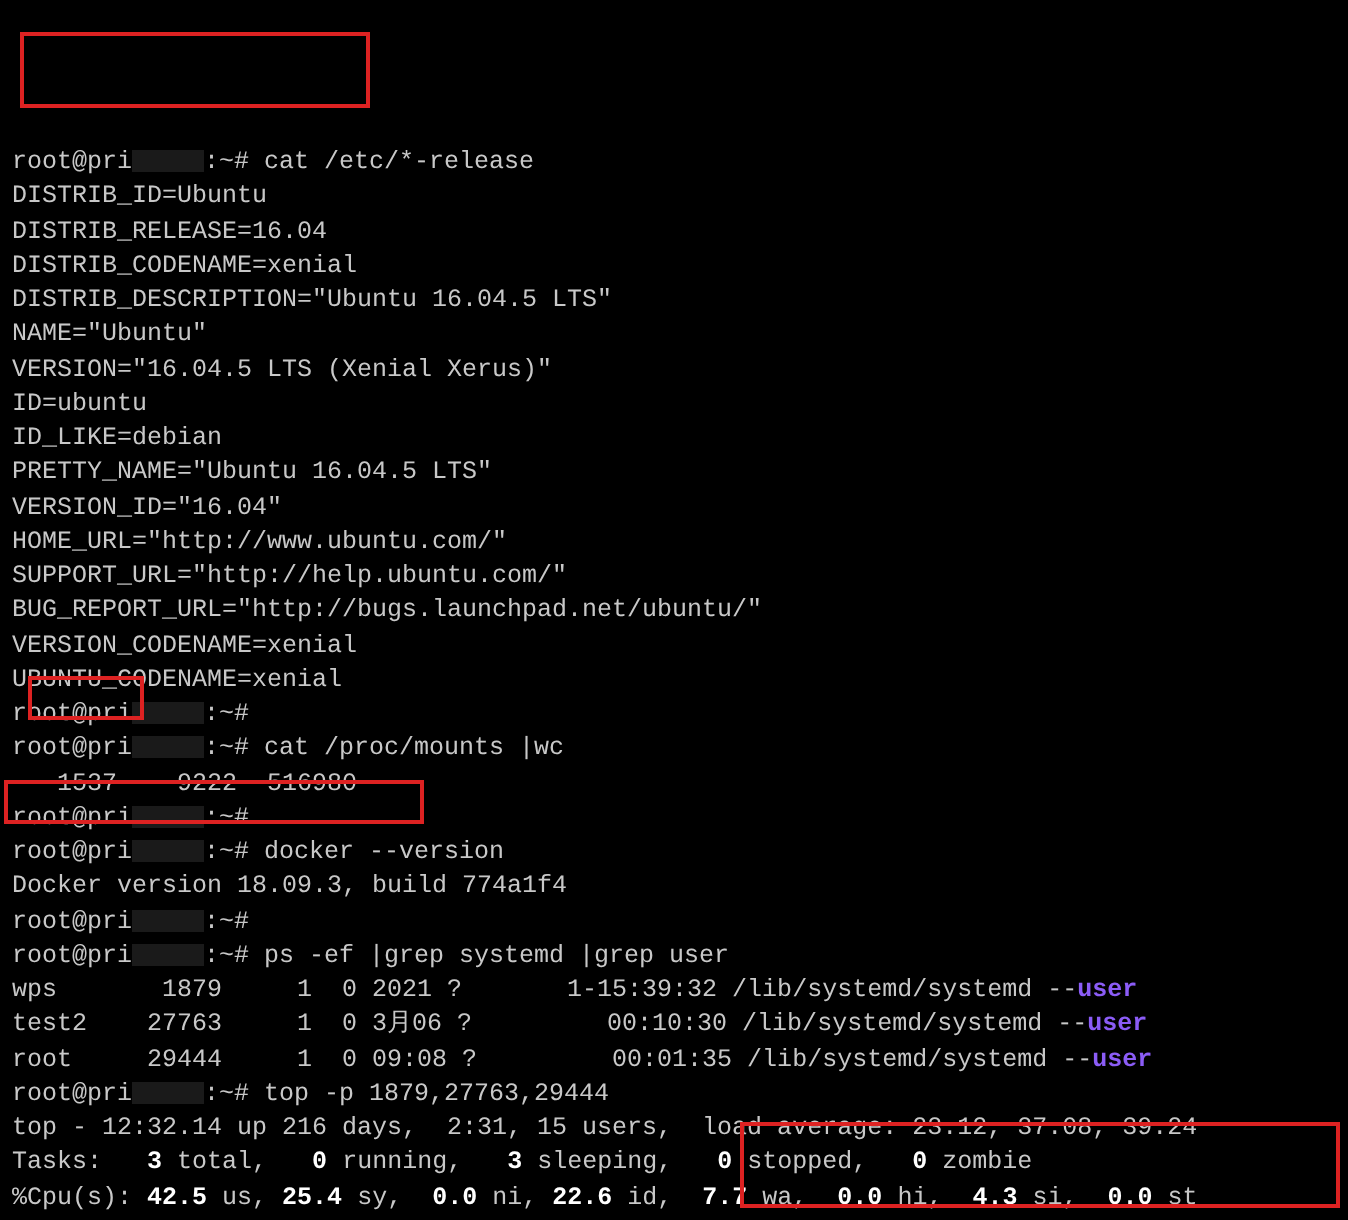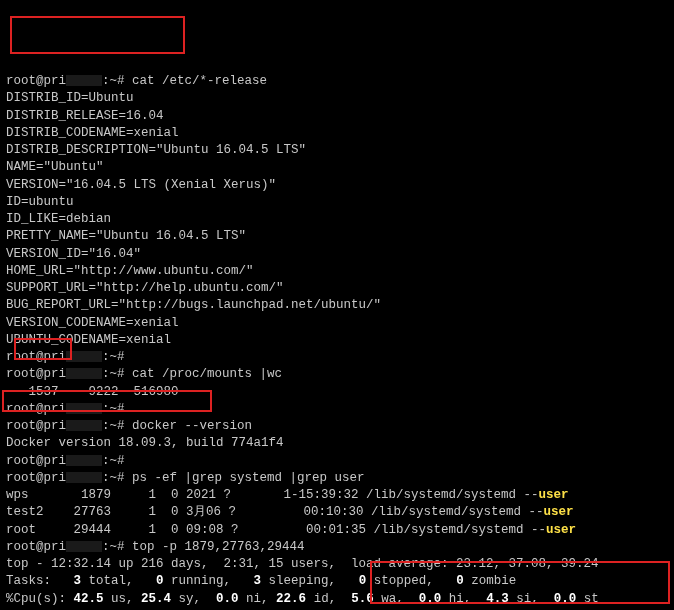--- a/index.html
+++ b/index.html
@@ -10,21 +10,21 @@
       font-size: 12.5px;
       line-height: 1.38;
       white-space: pre;
       width: 674px;
       height: 610px;
       overflow: hidden;
       padding: 4px 6px;
       position: relative;
     }
     .bold { font-weight: bold; color: #fff; }
-    .reduser { color: #fde047; font-weight: bold; }
+    .reduser { color: #8b5cf6; font-weight: bold; }
     .blot { display:inline-block; background:#1a1a1a; vertical-align:middle; }
     .hlbox { position:absolute; border:2px solid #d22; pointer-events:none; }
     #b1 { left:10px; top:16px; width:175px; height:38px; }
     #b2 { left:14px; top:338px; width:58px; height:22px; }
     #b3 { left:2px;  top:390px; width:210px; height:22px; }
     #b4 { left:370px; top:578px; width:300px; height:26px; border-top:none; }
     #b4t{ left:370px; top:561px; width:300px; height:18px; border-bottom:none; }
   </style>
 </head>
 <body>
@@ -54,21 +54,21 @@
 root@pri<span class="blot" style="width:36px;height:11px"></span>:~# docker --version
 Docker version 18.09.3, build 774a1f4
 root@pri<span class="blot" style="width:36px;height:11px"></span>:~#
 root@pri<span class="blot" style="width:36px;height:11px"></span>:~# ps -ef |grep systemd |grep user
 wps       1879     1  0 2021 ?       1-15:39:32 /lib/systemd/systemd --<span class="reduser">user</span>
 test2    27763     1  0 3月06 ?         00:10:30 /lib/systemd/systemd --<span class="reduser">user</span>
 root     29444     1  0 09:08 ?         00:01:35 /lib/systemd/systemd --<span class="reduser">user</span>
 root@pri<span class="blot" style="width:36px;height:11px"></span>:~# top -p 1879,27763,29444
 top - 12:32.14 up 216 days,  2:31, 15 users,  load average: 23.12, 37.08, 39.24
 Tasks:   <span class="bold">3</span> total,   <span class="bold">0</span> running,   <span class="bold">3</span> sleeping,   <span class="bold">0</span> stopped,   <span class="bold">0</span> zombie
-%Cpu(s): <span class="bold">42.5</span> us, <span class="bold">25.4</span> sy,  <span class="bold">0.0</span> ni, <span class="bold">22.6</span> id,  <span class="bold">5.6</span> wa,  <span class="bold">0.0</span> hi,  <span class="bold">4.3</span> si,  <span class="bold">0.0</span> st
+%Cpu(s): <span class="bold">42.5</span> us, <span class="bold">25.4</span> sy,  <span class="bold">0.0</span> ni, <span class="bold">22.6</span> id,  <span class="bold">7.7</span> wa,  <span class="bold">0.0</span> hi,  <span class="bold">4.3</span> si,  <span class="bold">0.0</span> st
 KiB Mem : <span class="bold">82490048</span> total,  <span class="bold">5052328</span> free, <span class="bold">41240016</span> used, <span class="bold">36197700</span> buff/cache
 KiB Swap:         total,         free,         used.  avail Mem
 
    PID USER      PR  NI     VIRT     RES     SHR S  %CPU  %MEM      TIME+ COMMAND
   1879     20   0    55020   13296    3192 S   0.0   0.0    2379:34 systemd
  27763 test2     20   0    56912   16364    4324 S   0.0   0.0   10:32.93 systemd
  29444 root      20   0    48420   16024    4072 S   0.0   0.0    1:37.31 systemd
 </div>
 
 <div class="hlbox" id="b1"></div>

